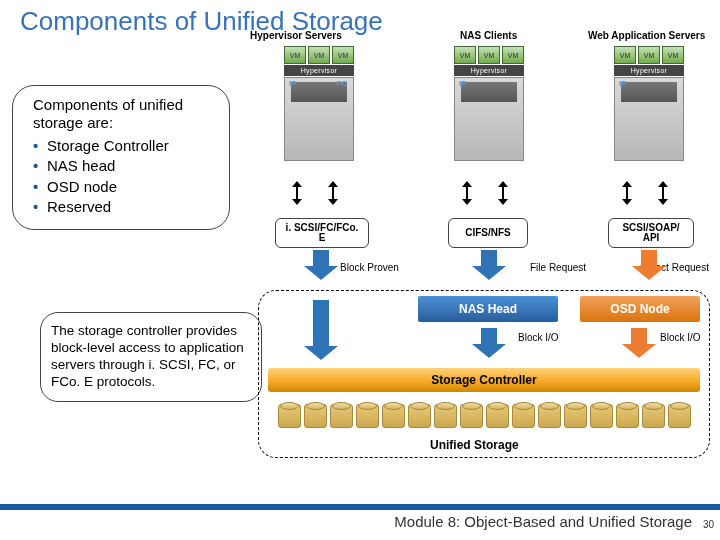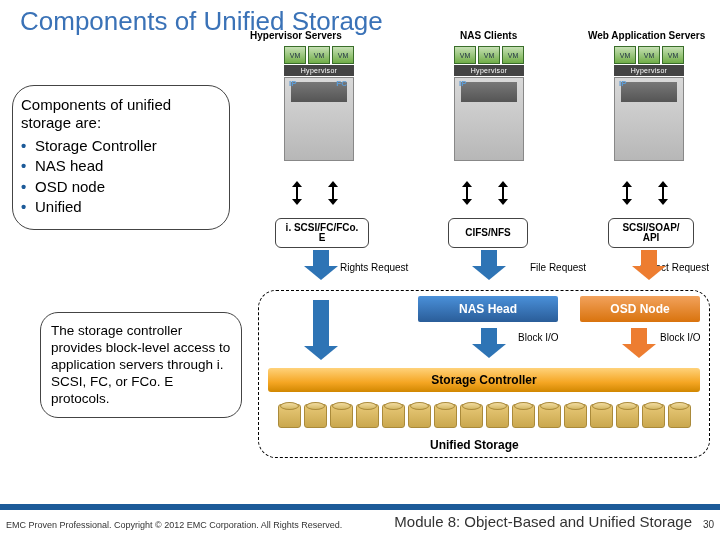--- a/index.html
+++ b/index.html
@@ -2,27 +2,27 @@
 <html><head>
 <meta charset="utf-8">
 <style>
   *{box-sizing:border-box;margin:0;padding:0;}
   html,body{width:720px;height:540px;font-family:Arial,Helvetica,sans-serif;background:#fff;overflow:hidden;position:relative;}
   .slide{position:relative;width:720px;height:540px;}
   .title{position:absolute;left:20px;top:6px;font-size:26px;color:#3a72b7;font-weight:400;}
   
   .toplabel{position:absolute;top:30px;font-size:10px;font-weight:bold;color:#000;}
   
-  .bubble{position:absolute;border:1px solid #444;border-radius:22px;background:#fff;padding:10px 12px 12px 8px;}
+  .bubble{position:absolute;border:1px solid #444;border-radius:22px;background:#fff;padding:10px 12px 12px 20px;}
   .bubble1{left:12px;top:85px;width:218px;}
   .bubble1 .lead{font-size:15px;color:#000;line-height:1.2;}
   .bubble1 ul{list-style:none;margin-top:4px;}
   .bubble1 li{font-size:15px;color:#000;line-height:1.35;}
   .bubble1 li::before{content:"•";color:#1d5b99;font-weight:bold;display:inline-block;width:14px;}
-  .bubble2{position:absolute;left:40px;top:312px;width:202px;border:1px solid #444;border-radius:18px;background:#fff;padding:10px 10px;}
+  .bubble2{position:absolute;left:40px;top:312px;width:222px;border:1px solid #444;border-radius:18px;background:#fff;padding:10px 10px;}
   .bubble2 p{font-size:13.5px;color:#000;line-height:1.25;}
   
   .serverstack{position:absolute;top:46px;width:78px;}
   .vmrow{display:flex;justify-content:center;gap:2px;}
   .vm{width:22px;height:18px;background:linear-gradient(#c6e0b4,#70ad47);border:1px solid #3a6e2a;display:flex;align-items:center;justify-content:center;font-size:7px;color:#234;}
   .hyp{width:70px;height:11px;margin:1px auto 0;background:#444;color:#fff;font-size:7px;text-align:center;line-height:11px;letter-spacing:.3px;}
   .srvbody{width:70px;height:84px;margin:1px auto 0;background:linear-gradient(#d9d9d9,#b7b7b7);border:1px solid #888;position:relative;}
   .srvbody::before{content:"";position:absolute;top:4px;left:6px;right:6px;height:20px;background:linear-gradient(#777,#555);}
   .srvport{position:absolute;top:1px;font-size:8px;color:#5b9bd5;font-weight:bold;}
   .srvport.l{left:4px;} .srvport.r{right:6px;}
@@ -73,21 +73,21 @@
 <div class="toplabel" style="left:250px">Hypervisor Servers</div>
 <div class="toplabel" style="left:460px">NAS Clients</div>
 <div class="toplabel" style="left:588px">Web Application Servers</div>
 
 <div class="bubble bubble1">
   <div class="lead">Components of unified storage are:</div>
   <ul>
     <li>Storage Controller</li>
     <li>NAS head</li>
     <li>OSD node</li>
-    <li>Unified</li>
+    <li>Reserved</li>
   </ul>
 </div>
 
 <div class="bubble2">
   <p>The storage controller provides block-level access to application servers through i. SCSI, FC, or FCo. E protocols.</p>
 </div>
 
 <div id="srv-area">
       <div class="serverstack" style="left: 280px;">
         <div class="vmrow">
@@ -149,21 +149,21 @@
       </div>
     </div>
 
 <div class="dashrect dash-big"></div>
 
 <div class="proto" style="left:448px;width:80px">CIFS/NFS</div>
 <div class="proto" style="left:275px;width:94px">i. SCSI/FC/FCo. E</div>
 <div class="proto" style="left:608px;width:86px;white-space:pre-line">SCSI/SOAP/
 API</div>
 
-<div class="reqlabel" style="left:340px">Rights Request</div>
+<div class="reqlabel" style="left:340px">Block Proven</div>
 <div class="reqlabel" style="left:530px">File Request</div>
 <div class="reqlabel" style="left:640px">Object Request</div>
 
 <div class="fatarrow fa-blue" style="left:304px;top:250px">
       <div class="shaft"></div>
       <div class="head"></div>
     </div>
 <div class="fatarrow fa-blue" style="left:472px;top:250px">
       <div class="shaft"></div>
       <div class="head"></div>
@@ -210,17 +210,16 @@
       <div class="disk"></div>
       <div class="disk"></div>
       <div class="disk"></div>
       <div class="disk"></div>
       <div class="disk"></div>
     </div>
 
 <div class="unilabel">Unified Storage</div>
 
 <div class="footerstripe"></div>
-<div class="footL">EMC Proven Professional. Copyright © 2012 EMC Corporation. All Rights Reserved.</div>
 <div class="footR">Module 8: Object-Based and Unified Storage</div>
 <div class="pageno">30</div>
 
 </div>
 
 </body></html>

